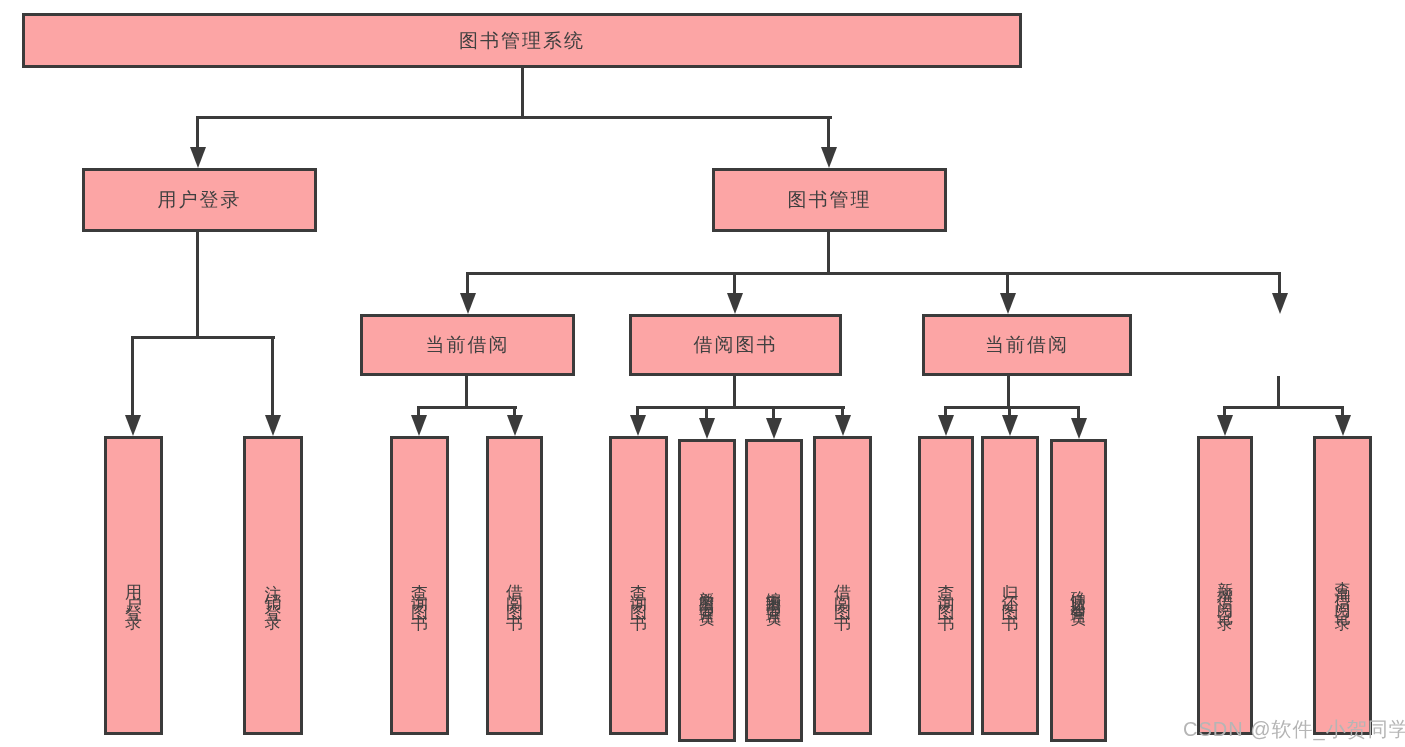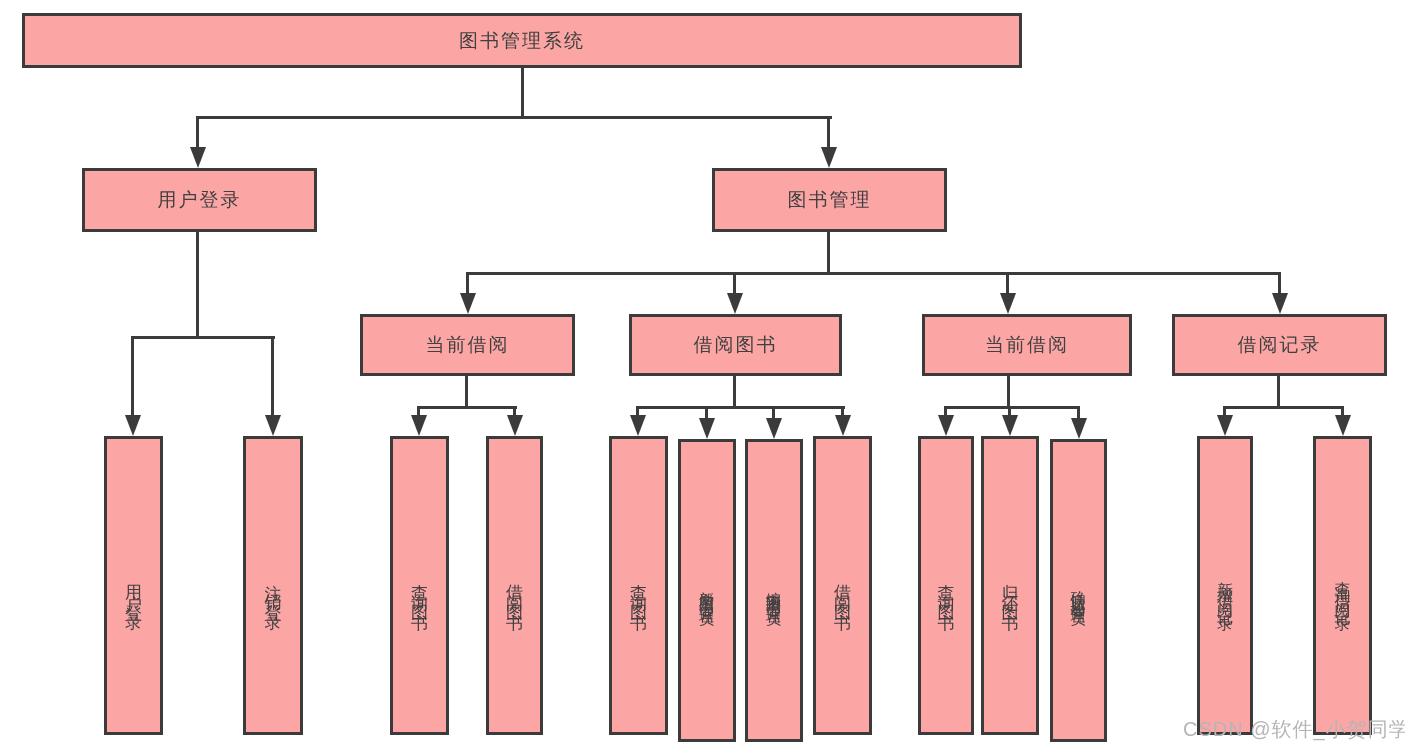--- a/index.html
+++ b/index.html
@@ -78,23 +78,20 @@
 
   <div class="node h" style="left:360px;top:314px;width:215px;height:62px">
     <span>当前借阅</span>
   </div>
   <div class="node h" style="left:629px;top:314px;width:213px;height:62px">
     <span>借阅图书</span>
   </div>
   <div class="node h" style="left:922px;top:314px;width:210px;height:62px">
     <span>当前借阅</span>
   </div>
-  <div class="node h" style="left:1172px;top:314px;width:215px;height:62px">
-    <span>借阅记录</span>
-  </div>
 
   <div class="vline" style="left:465px;top:376px;height:30px"></div>
   <div class="hline" style="left:417px;top:406px;width:100px"></div>
   <div class="vline" style="left:417px;top:406px;height:13px"></div>
   <div class="arrowhead" style="left:411px;top:415px"></div>
   <div class="vline" style="left:513px;top:406px;height:13px"></div>
   <div class="arrowhead" style="left:507px;top:415px"></div>
 
   <div class="vline" style="left:733px;top:376px;height:30px"></div>
   <div class="hline" style="left:636px;top:406px;width:209px"></div>

